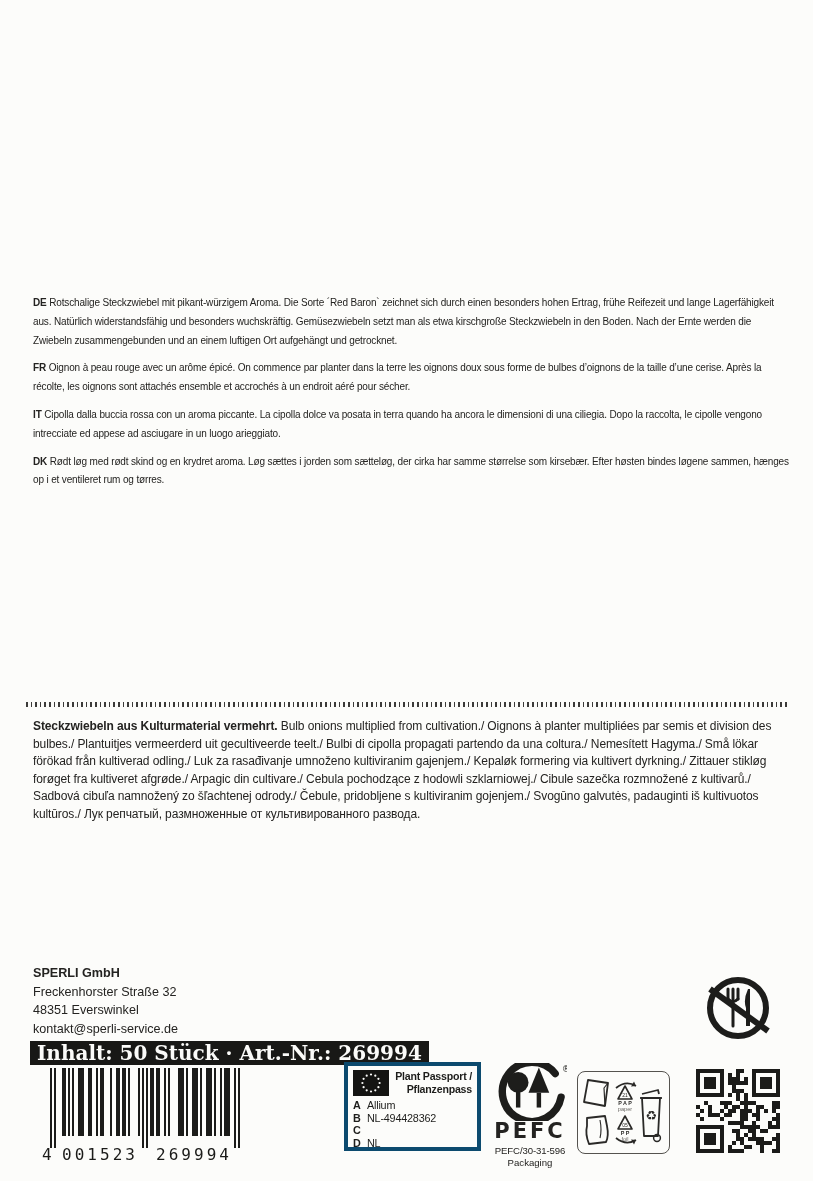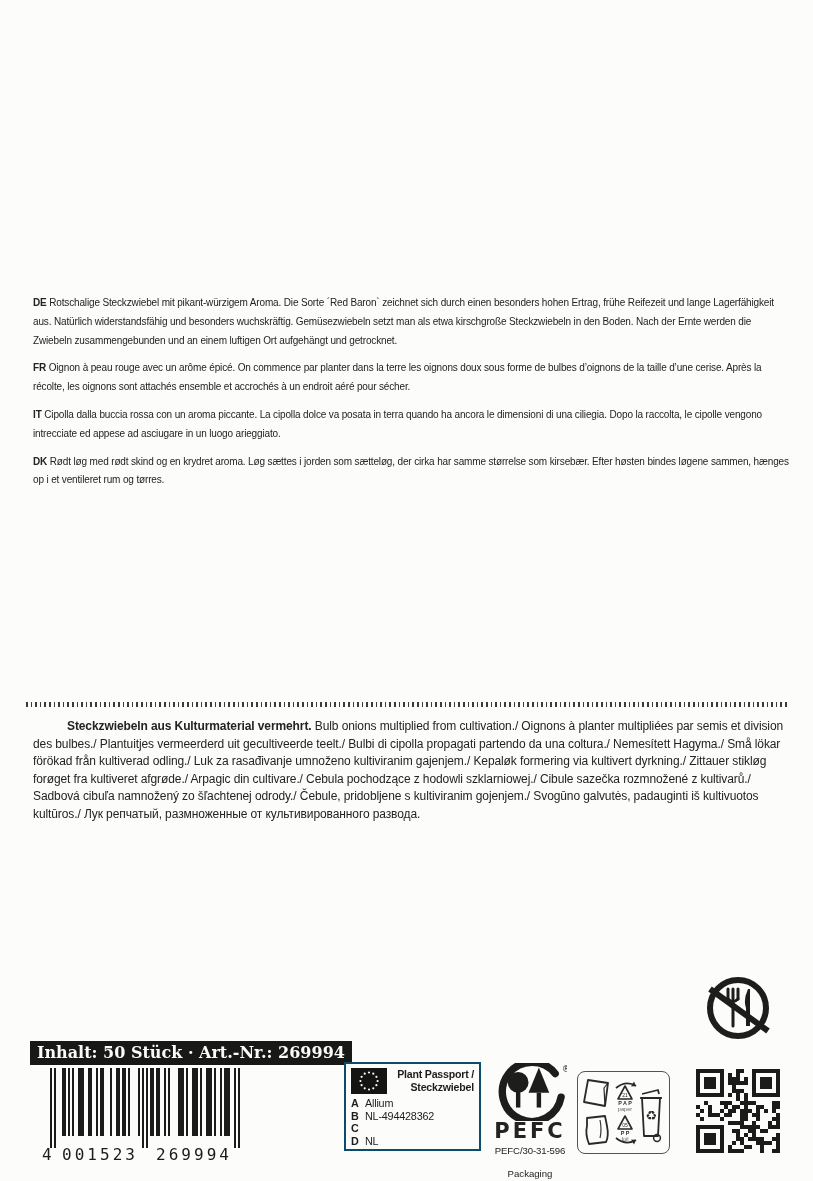--- a/index.html
+++ b/index.html
@@ -28,51 +28,51 @@
   
   .divider{
     position:absolute;top:702px;left:26px;width:764px;height:5px;
     background:repeating-linear-gradient(90deg,#3c3b39 0px,#3c3b39 1.6px,transparent 1.6px,transparent 4.6px);
   }
   
   .propagation{
     position:absolute;top:718px;left:33px;width:756px;
     font-size:12px;line-height:17.6px;letter-spacing:-0.1px;color:#242321;
   }
-  .propagation b{font-weight:700;margin-left:34px;}
+  .propagation b{font-weight:700;}
   
   .company{position:absolute;top:964px;left:33px;font-size:12.6px;line-height:18.5px;color:#242321;}
   .company .name{font-weight:700;}
   .company span{display:block;}
   .content-bar{
     position:absolute;top:1041px;left:30px;height:24px;
     background:#181816;color:#fbfbf9;
-    font-family:"DejaVu Serif",serif;font-weight:700;font-size:16px;
+    font-family:"DejaVu Serif",serif;font-weight:700;font-size:20px;
     line-height:24px;padding:0 7px;white-space:nowrap;
   }
   .barcode{position:absolute;top:1068px;left:38px;width:210px;height:94px;}
   
   .passport{
     position:absolute;top:1062px;left:344px;width:137px;height:89px;
-    border:2px solid #0c4a6e;box-sizing:border-box;background:#fcfcfa;padding:4px 5px 2px 5px;
+    border:4px solid #0c4a6e;box-sizing:border-box;background:#fcfcfa;padding:4px 5px 2px 5px;
   }
   .passport-head{display:flex;align-items:flex-start;justify-content:space-between;}
   .eu-flag{width:36px;height:26px;background:#141412;flex:0 0 auto;}
   .passport-title{
     font-weight:700;font-size:10.6px;line-height:12.5px;text-align:right;
     letter-spacing:-0.2px;margin-left:4px;
   }
   .passport-rows{margin-top:3px;}
   .passport-row{display:flex;font-size:10.8px;line-height:12.6px;letter-spacing:-0.2px;}
   .passport-key{font-weight:700;width:14px;flex:0 0 auto;}
   
   .pefc{position:absolute;top:1063px;left:487px;width:86px;text-align:center;color:#242321;}
   .pefc-name{font-family:"DejaVu Sans",sans-serif;font-weight:700;font-size:21px;letter-spacing:3px;margin-top:-2px;}
   .pefc-code{font-size:9.6px;margin-top:2px;letter-spacing:-0.1px;}
-  .pefc-label{font-size:9.6px;margin-top:12px;}
+  .pefc-label{font-size:9.6px;margin-top:1px;}
   
   .pack-box{
     position:absolute;top:1071px;left:577px;width:93px;height:83px;
     border:1.6px solid #55534f;border-radius:8px;box-sizing:border-box;background:#fcfcfa;
   }
   .pack-box svg{display:block;}
   
   .qr{position:absolute;top:1069px;left:696px;width:84px;height:84px;}
   .no-food{position:absolute;top:972px;left:702px;width:72px;height:72px;}
 </style>
@@ -88,20 +88,27 @@
     <p><span class="lang-code">IT</span> <span>Cipolla dalla buccia rossa con un aroma piccante. La cipolla dolce va posata in terra quando ha ancora le dimensioni di una ciliegia. Dopo la raccolta, le cipolle vengono intrecciate ed appese ad asciugare in un luogo arieggiato.</span></p>
     <p><span class="lang-code">DK</span> <span>Rødt løg med rødt skind og en krydret aroma. Løg sættes i jorden som sætteløg, der cirka har samme størrelse som kirsebær. Efter høsten bindes løgene sammen, hænges op i et ventileret rum og tørres.</span></p>
   </div>
 
   <div class="divider"></div>
 
   <div class="propagation">
     <b>Steckzwiebeln aus Kulturmaterial vermehrt.</b><span> Bulb onions multiplied from cultivation./ Oignons à planter multipliées par semis et division des bulbes./ Plantuitjes vermeerderd uit gecultiveerde teelt./ Bulbi di cipolla propagati partendo da una coltura./ Nemesített Hagyma./ Små lökar förökad från kultiverad odling./ Luk za rasađivanje umnoženo kultiviranim gajenjem./ Kepaløk formering via kultivert dyrkning./ Zittauer stikløg forøget fra kultiveret afgrøde./ Arpagic din cultivare./ Cebula pochodzące z hodowli szklarniowej./ Cibule sazečka rozmnožené z kultivarů./ Sadbová cibuľa namnožený zo šľachtenej odrody./ Čebule, pridobljene s kultiviranim gojenjem./ Svogūno galvutės, padauginti iš kultivuotos kultūros./ Лук репчатый, размноженные от культивированного развода.</span>
   </div>
 
+  <div class="company">
+    <span class="name">SPERLI GmbH</span>
+    <span>Freckenhorster Straße 32</span>
+    <span>48351 Everswinkel</span>
+    <span>kontakt@sperli-service.de</span>
+    <span>www.sperli.de</span>
+  </div>
 
   <div class="content-bar">Inhalt: 50 Stück · Art.-Nr.: 269994</div>
 
   <div class="barcode"><svg width="210" height="94" viewBox="0 0 210 94">
         <rect x="12" y="0" width="2" height="80" fill="#1b1b19"></rect>
         <rect x="16" y="0" width="2" height="80" fill="#1b1b19"></rect>
         <rect x="24" y="0" width="2" height="68" fill="#1b1b19"></rect>
         <rect x="26" y="0" width="2" height="68" fill="#1b1b19"></rect>
         <rect x="30" y="0" width="2" height="68" fill="#1b1b19"></rect>
         <rect x="34" y="0" width="2" height="68" fill="#1b1b19"></rect>
@@ -166,21 +173,21 @@
               <circle cx="13.7" cy="20.3" r="1.1"></circle>
               <circle cx="10.6" cy="17.2" r="1.1"></circle>
               <circle cx="9.4" cy="13" r="1.1"></circle>
               <circle cx="10.6" cy="8.8" r="1.1"></circle>
               <circle cx="13.7" cy="5.7" r="1.1"></circle>
           </g>
         </svg>
       </div>
       <div class="passport-title">
         <span>Plant Passport /</span><br>
-        <span>Steckzwiebel</span>
+        <span>Pflanzenpass</span>
       </div>
     </div>
     <div class="passport-rows">
       <div class="passport-row">
           <span class="passport-key">A</span>
           <span>Allium</span>
         </div>
       <div class="passport-row">
           <span class="passport-key">B</span>
           <span>NL-494428362</span>

